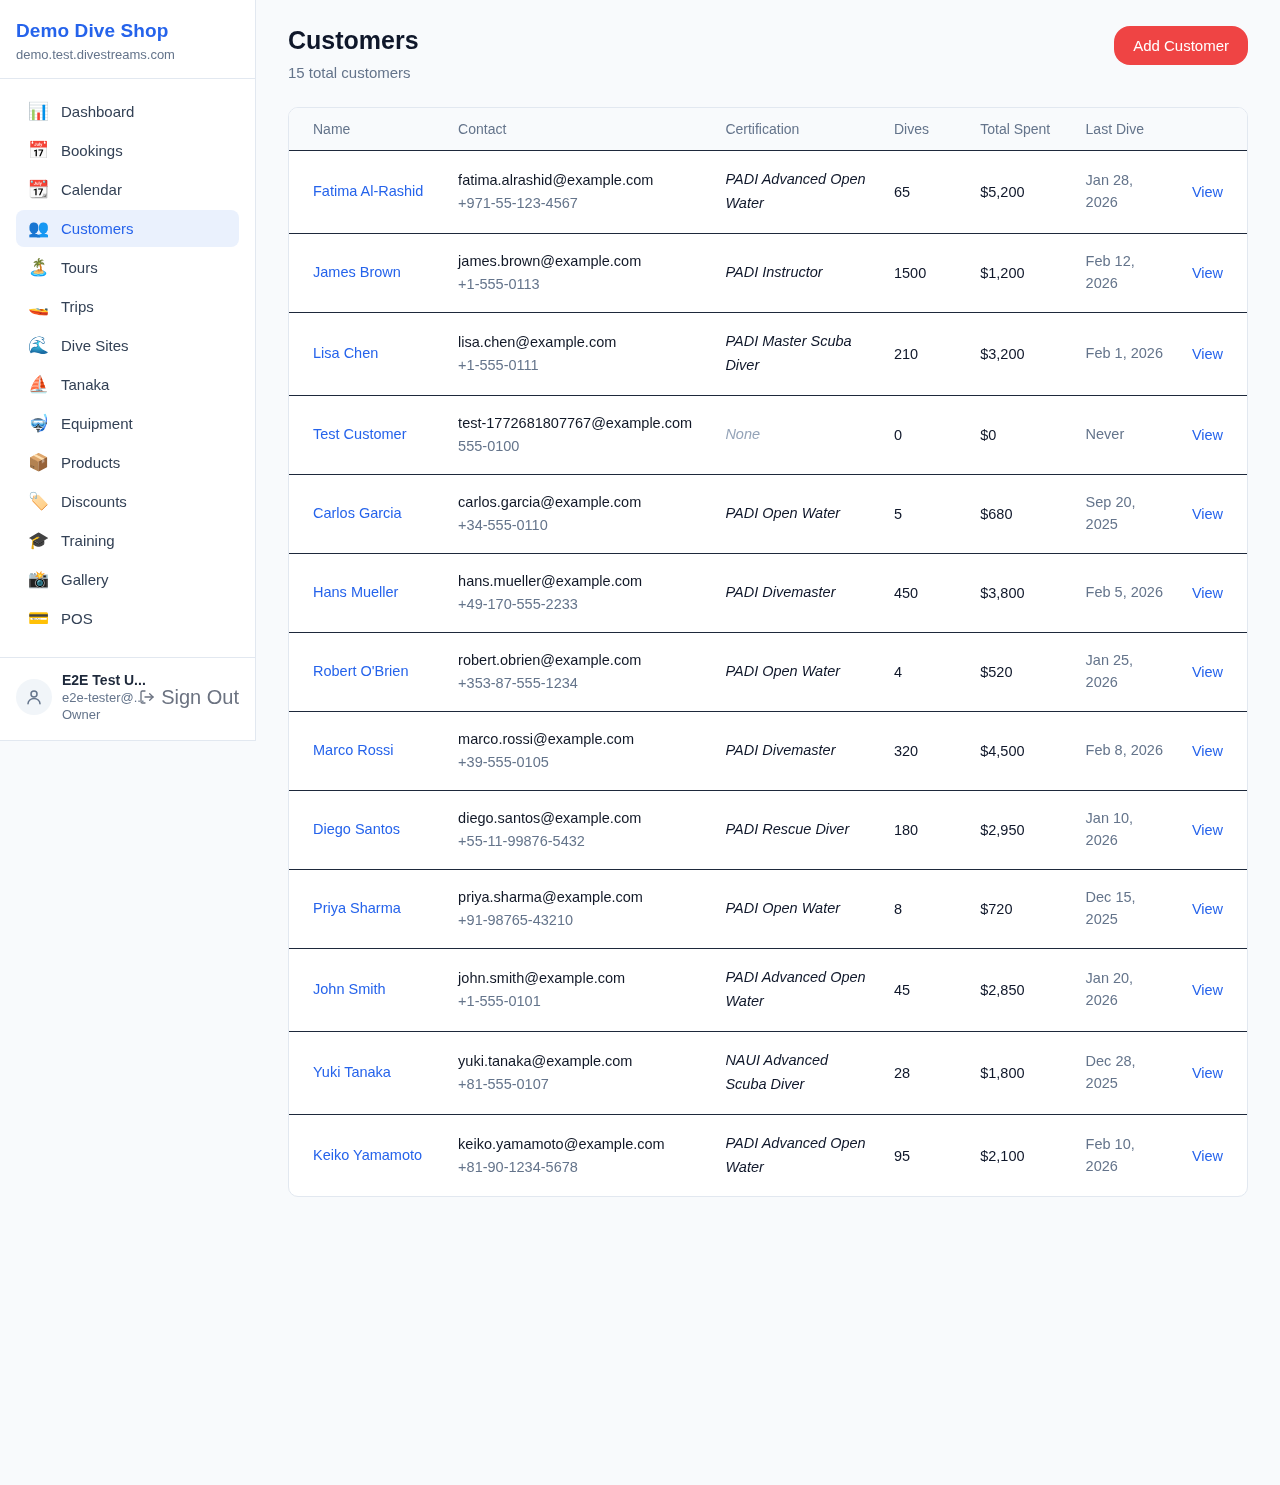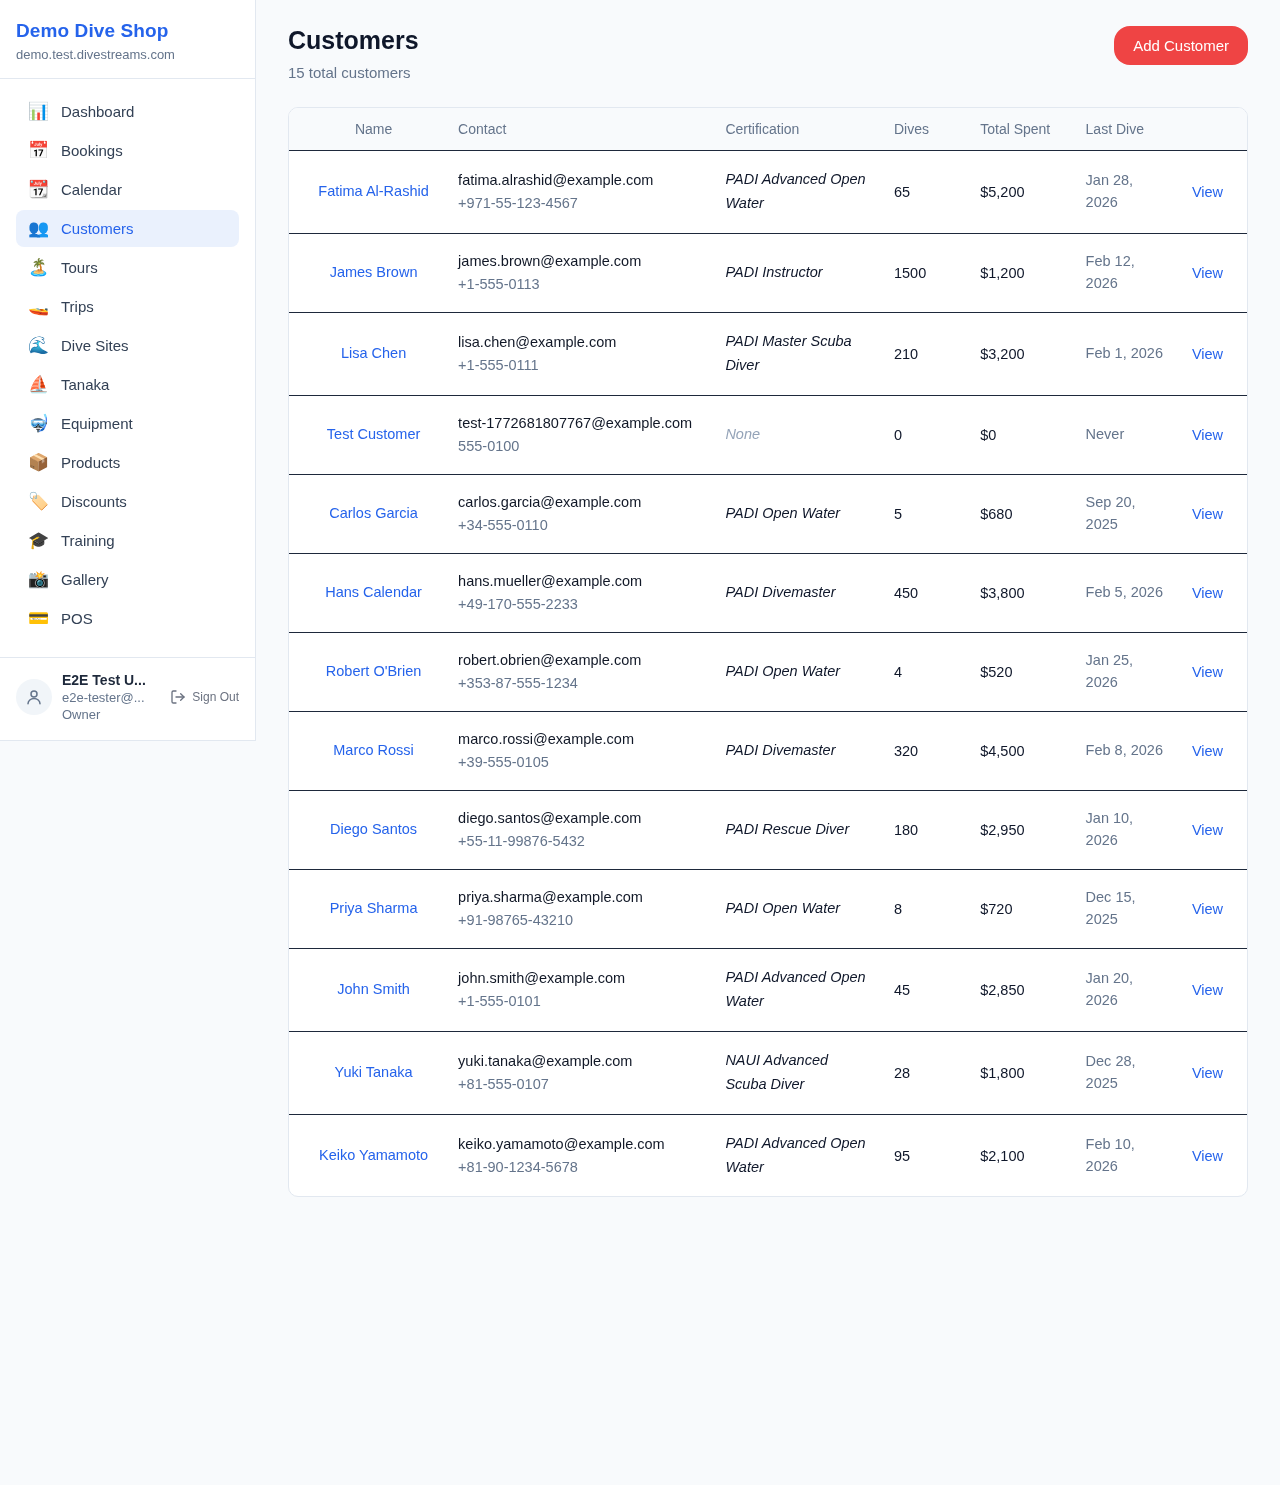--- a/index.html
+++ b/index.html
@@ -41,21 +41,21 @@
   .avatar {
     width: 36px; height: 36px; border-radius: 50%;
     background: #f1f5f9; flex: 0 0 36px;
     display: flex; align-items: center; justify-content: center;
   }
   .user-info { min-width: 0; flex: 1; }
   .user-name { font-size: 14px; font-weight: bold; color: #1e293b; white-space: nowrap; }
   .user-email, .user-role { font-size: 13px; color: #64748b; margin-top: 2px; white-space: nowrap; }
   .signout {
     display: flex; align-items: center; gap: 6px;
-    color: #6b7280; font-size: 12px; cursor: pointer; white-space: nowrap;
+    color: #6b7280; font-size: 20px; cursor: pointer; white-space: nowrap;
     background: none; border: none; font-family: inherit;
   }
 
   
   .main { flex: 1; padding: 26px 32px 24px 32px; min-width: 0; }
   .page-head { display: flex; justify-content: space-between; align-items: flex-start; }
   .page-title { font-size: 25px; font-weight: bold; color: #0f172a; }
   .page-sub { font-size: 15px; color: #64748b; margin-top: 9px; }
   .btn-primary {
     background: #ef4444; color: #ffffff; border: none;
@@ -87,21 +87,21 @@
   table { width: 100%; border-collapse: collapse; table-layout: fixed; }
   thead th {
     background: #f8fafc;
     text-align: left;
     font-weight: 400;
     font-size: 14px;
     color: #64748b;
     padding: 13px 12px;
     border-bottom: 1px solid #1e293b;
   }
-  thead th:first-child, tbody td:first-child { padding-left: 24px; text-align: center; }
+  thead th:first-child, tbody td:first-child { padding-left: 24px; }
   thead th:last-child, tbody td:last-child { padding-right: 24px; }
   tbody td {
     padding: 17px 12px;
     font-size: 14.5px;
     border-bottom: 1px solid #1e293b;
     vertical-align: middle;
     color: #0f172a;
   }
   tbody tr:last-child td { border-bottom: none; }
   .name-link { color: #2563eb; font-weight: 500; text-decoration: none; cursor: pointer; line-height: 1.6; }
@@ -321,21 +321,21 @@
                 <div class="cert">PADI Open Water</div>
               </td>
           <td><span>5</span></td>
           <td><span>$680</span></td>
           <td><span class="dim">Sep 20, 2025</span></td>
           <td><a class="view-link">View</a></td>
         </tr>
 
 
         <tr>
-          <td><a class="name-link">Hans Calendar</a></td>
+          <td><a class="name-link">Hans Mueller</a></td>
           <td>
             <div class="email">hans.mueller@example.com</div>
             <div class="phone">+49-170-555-2233</div>
           </td>
           <td>
                 <div class="cert">PADI Divemaster</div>
               </td>
           <td><span>450</span></td>
           <td><span>$3,800</span></td>
           <td><span class="dim">Feb 5, 2026</span></td>

